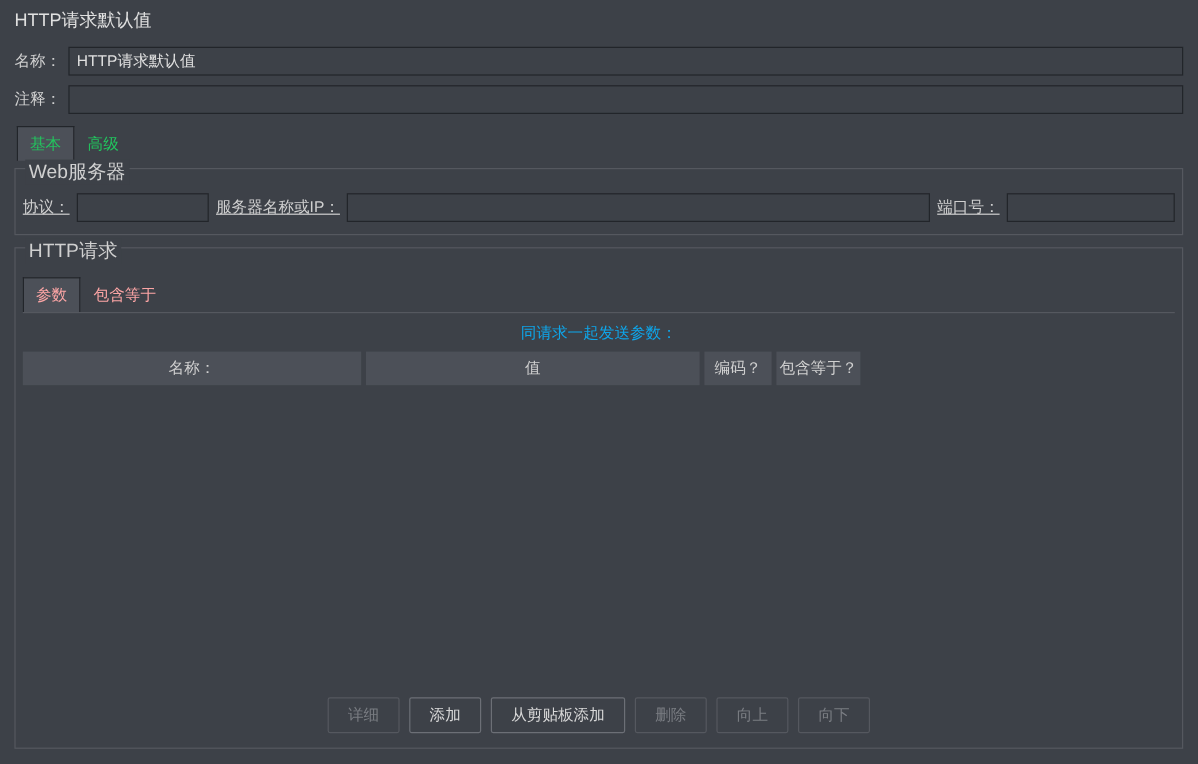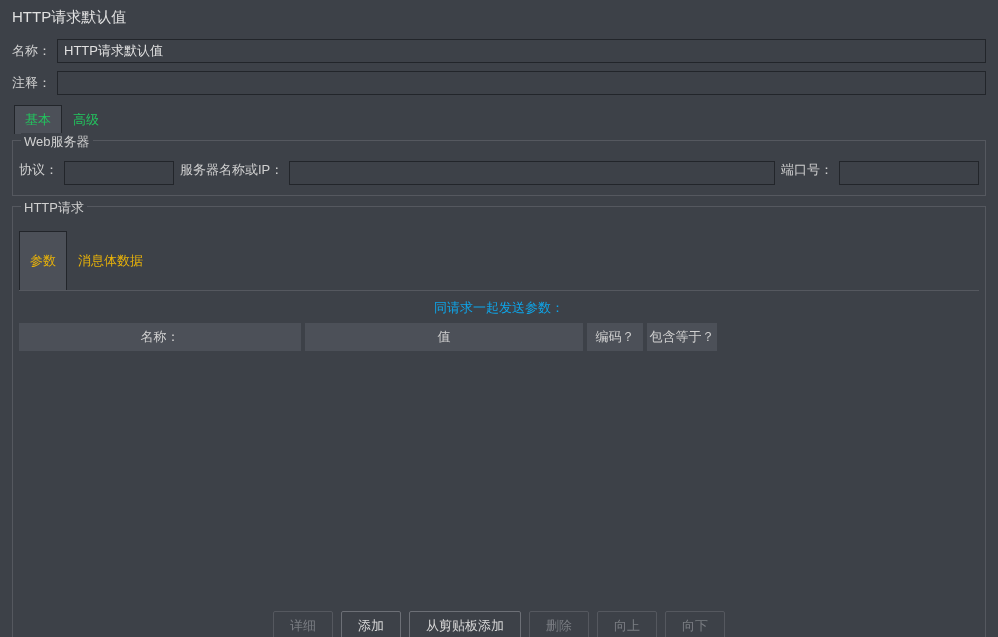--- a/index.html
+++ b/index.html
@@ -61,35 +61,36 @@
       margin: 6px 12px 10px 12px;
       padding: 18px 6px 8px 6px;
     }
     .fieldset .legend {
       position: absolute;
       top: -8px;
       left: 8px;
       background: #3d4148;
       padding: 0 3px;
       color: #d0d0d0;
-      font-size: 13px;
+      font-size: 16px;
     }
     .inner-row {
       display: flex;
-      align-items: flex-start;
+      align-items: center;
       gap: 6px;
       padding: 2px 0;
+      text-decoration: underline;
     }
     .sub-tabs {
       display: flex;
       margin-top: 6px;
     }
     .sub-tab {
-      padding: 20px 10px;
-      color: #eab308;
+      padding: 5px 10px;
+      color: #fca5a5;
       cursor: pointer;
       font-size: 13px;
       border: 1px solid transparent;
       border-bottom: none;
     }
     .sub-tab.active {
       background: #4c5058;
       border: 1px solid #22252a;
       border-bottom: none;
     }
@@ -184,21 +185,21 @@
     <span class="label">端口号：</span>
     <input type="text" class="port-input" value="" style="">
   </div>
 </div>
 
 <div class="fieldset http-fieldset">
   <div class="legend">HTTP请求</div>
 
   <div class="sub-tabs">
     <div class="sub-tab active">参数</div>
-    <div class="sub-tab">消息体数据</div>
+    <div class="sub-tab">包含等于</div>
   </div>
 
   <div class="params-area">
     <div class="params-title">同请求一起发送参数：</div>
     <div class="table-header">
       <div class="th col-name">名称：</div>
       <div class="th col-value">值</div>
       <div class="th col-encode">编码？</div>
       <div class="th col-incleq">包含等于？</div>
     </div>

